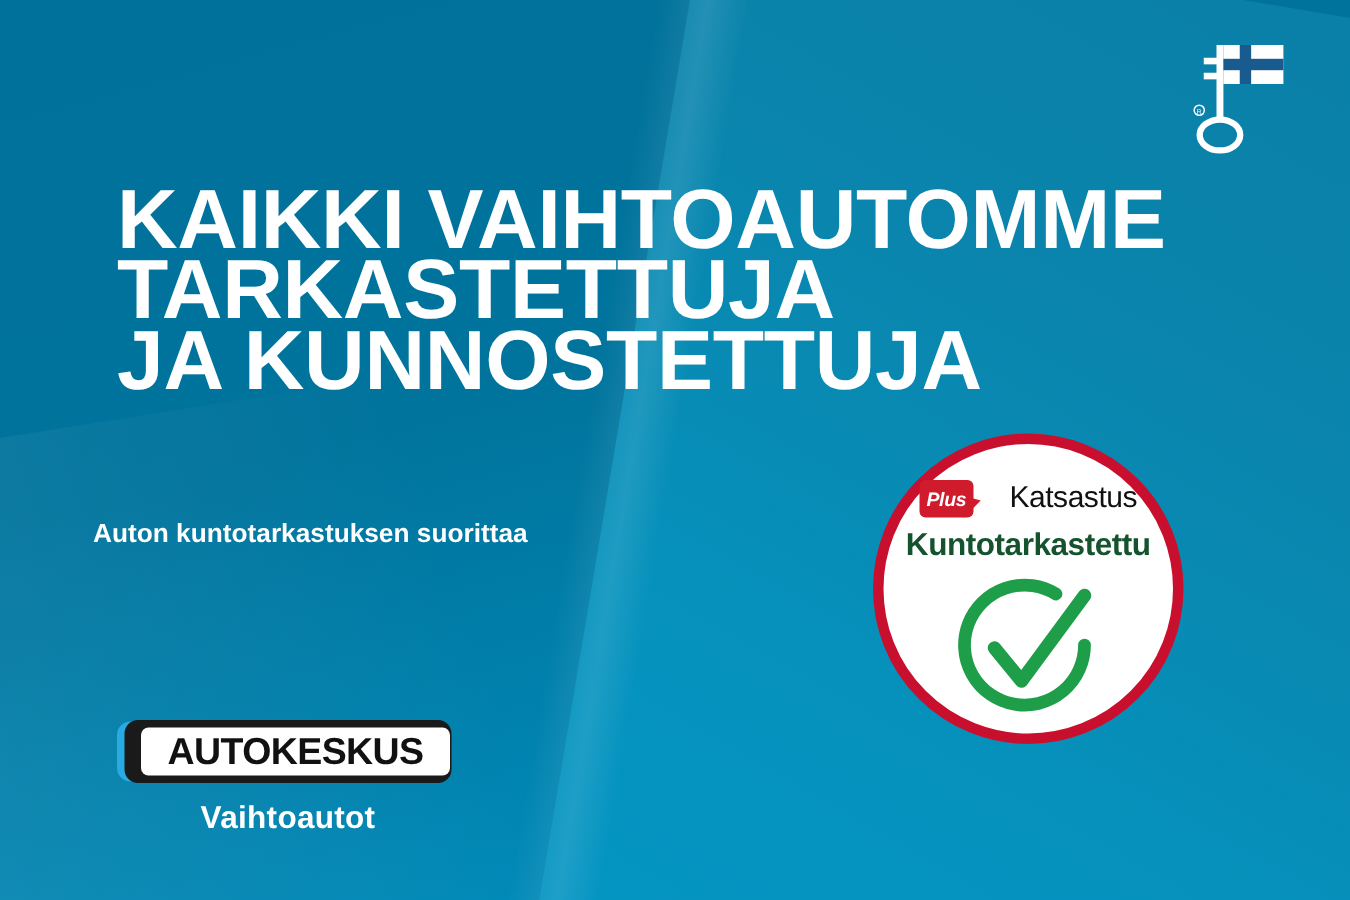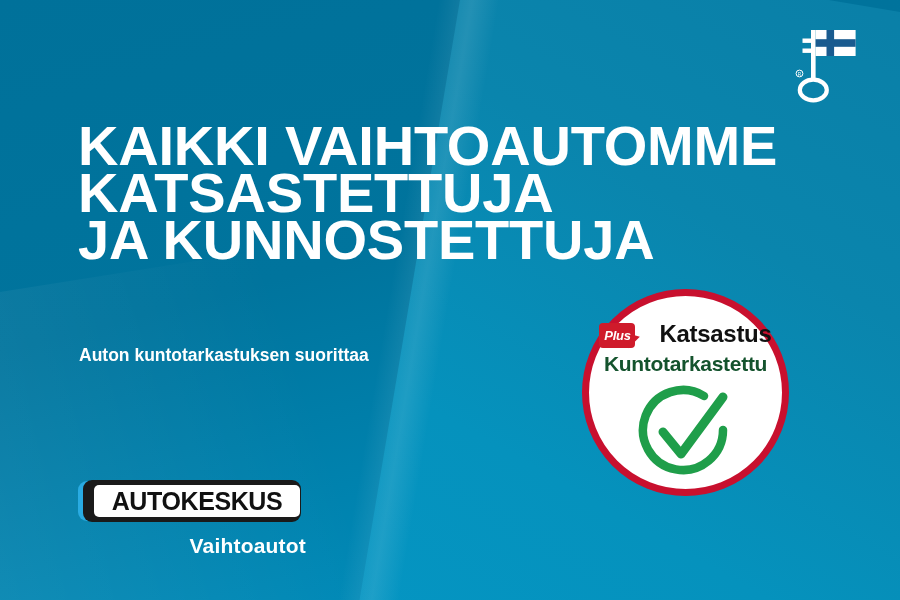--- a/index.html
+++ b/index.html
@@ -38,21 +38,21 @@
   
   #headline{
     position:absolute;left:78px;top:122px;width:620px;
     color:#ffffff;font-weight:bold;font-size:56px;line-height:47px;
     letter-spacing:-0.2px;
   }
   #headline div{white-space:nowrap;}
 
   
   #subtitle{
-    position:absolute;left:79px;top:343px;width:430px;
+    position:absolute;left:62px;top:343px;width:430px;
     color:#ffffff;font-weight:bold;font-size:17.5px;line-height:25px;
   }
 
   
   #logoblock{position:absolute;left:78px;top:480px;width:240px;}
   .ak-wrap{position:relative;width:228px;height:42px;}
   .ak-accent{
     position:absolute;left:0px;top:1px;width:40px;height:40px;
     background:#29abe2;border-radius:9px;
   }
@@ -63,56 +63,56 @@
   .ak-inner{
     position:absolute;left:11px;top:5px;width:206px;height:32px;
     background:#ffffff;border-radius:5px;
     display:flex;align-items:center;justify-content:center;
   }
   .ak-text{
     color:#111111;font-weight:bold;font-size:25px;letter-spacing:-0.4px;
     font-family:"Liberation Sans", sans-serif;line-height:1;
   }
   #vaihtoautot{
-    margin-top:12px;text-align:right;width:228px;
+    margin-top:12px;text-align:center;width:228px;
     color:#ffffff;font-weight:bold;font-size:21px;letter-spacing:0.2px;
   }
 
   
   #badge{
     position:absolute;left:582px;top:289px;width:207px;height:207px;
     border-radius:50%;
     background:#ffffff;
     box-sizing:border-box;
     border:7px solid #c8102e;
   }
   .badge-row{
     position:absolute;left:0;top:24px;width:193px;
-    display:flex;align-items:flex-end;justify-content:center;gap:20px;
+    display:flex;align-items:center;justify-content:center;gap:20px;
   }
   .plus-mark{position:relative;width:40px;height:25px;}
   .plus-box{
     position:absolute;left:0;top:0;width:36px;height:25px;
     background:#cf1b2b;border-radius:4px;
   }
   .plus-tail{
     position:absolute;left:29px;top:10px;width:0;height:0;
     border-left:12px solid #cf1b2b;
     border-top:4px solid transparent;
     border-bottom:11px solid transparent;
     transform:rotate(-3deg);
   }
   .plus-word{
     position:absolute;left:0;top:0;width:36px;height:25px;
     display:flex;align-items:center;justify-content:center;
     color:#ffffff;font-style:italic;font-weight:bold;font-size:13px;
     letter-spacing:-0.2px;
   }
   .katsastus-word{
-    color:#111111;font-weight:bold;font-size:24px;letter-spacing:-0.3px;
+    color:#111111;font-weight:normal;font-size:20px;letter-spacing:-0.3px;
   }
   .badge-sub{
     position:absolute;left:0;top:56px;width:193px;text-align:center;
     color:#14532d;font-weight:bold;font-size:21px;letter-spacing:-0.3px;
   }
   .check-wrap{position:absolute;left:0;top:88px;width:193px;height:100px;}
 </style>
 </head>
 <body>
 
@@ -137,21 +137,21 @@
       <rect x="29.6" y="13.2" width="40" height="7.6" fill="#1a5b8f"></rect>
       <rect x="40.5" y="4" width="7.6" height="26" fill="#1a5b8f"></rect>
 
       <circle cx="13.5" cy="47.5" r="3.4" fill="none" stroke="#ffffff" stroke-width="1"></circle>
       <text x="13.5" y="50" font-size="4.6" fill="#ffffff" text-anchor="middle" font-family="Liberation Sans, sans-serif">R</text>
     </svg>
   </div>
 
   <div id="headline">
     <div>KAIKKI VAIHTOAUTOMME</div>
-    <div>KATSASTETTUJA</div>
+    <div>TARKASTETTUJA</div>
     <div>JA KUNNOSTETTUJA</div>
   </div>
 
   <div id="subtitle">
     <div>Auton kuntotarkastuksen suorittaa</div>
   </div>
 
   <div id="logoblock">
     <div class="ak-wrap">
       <div class="ak-accent"></div>

